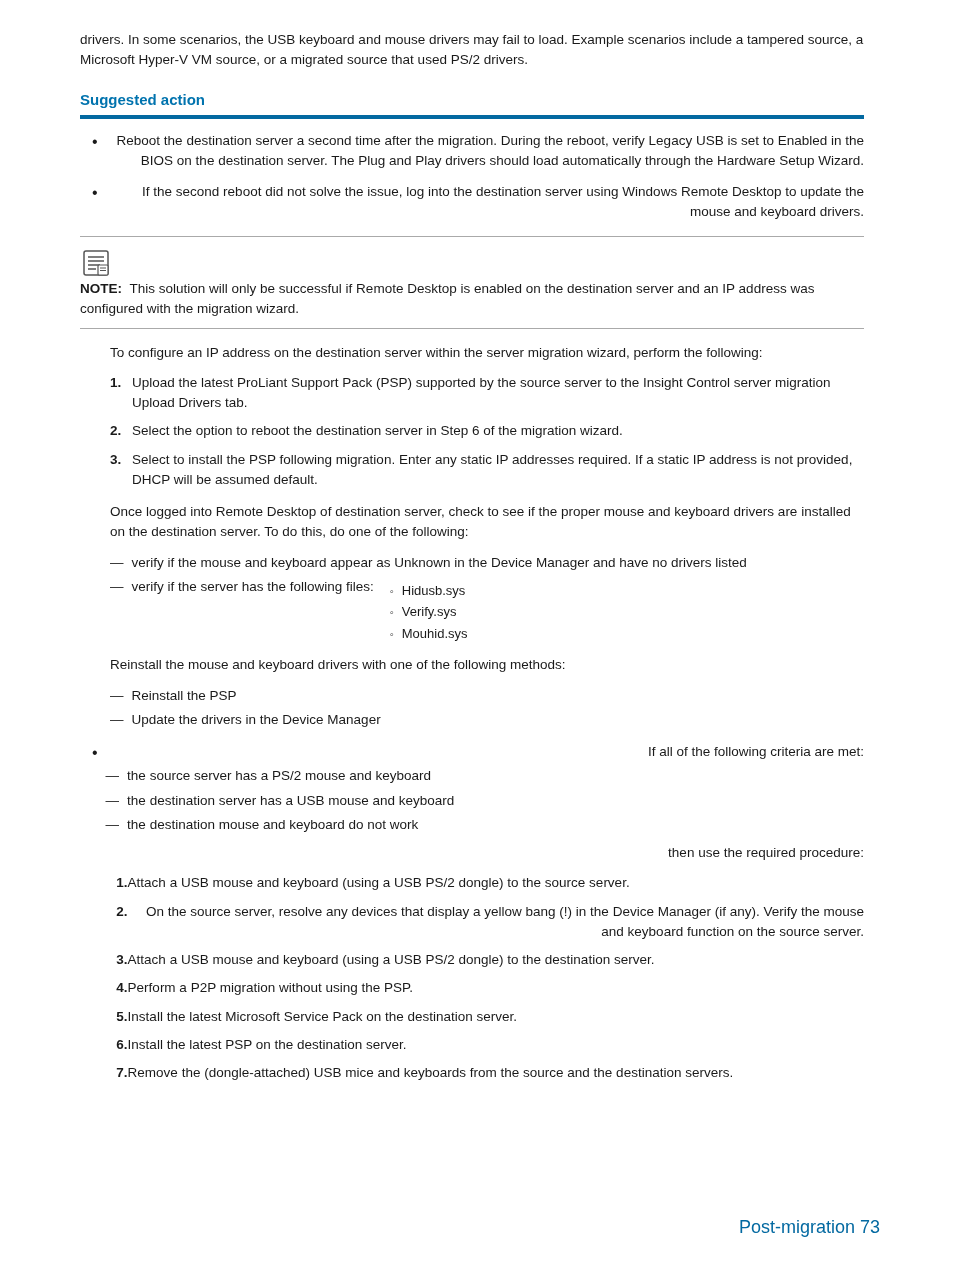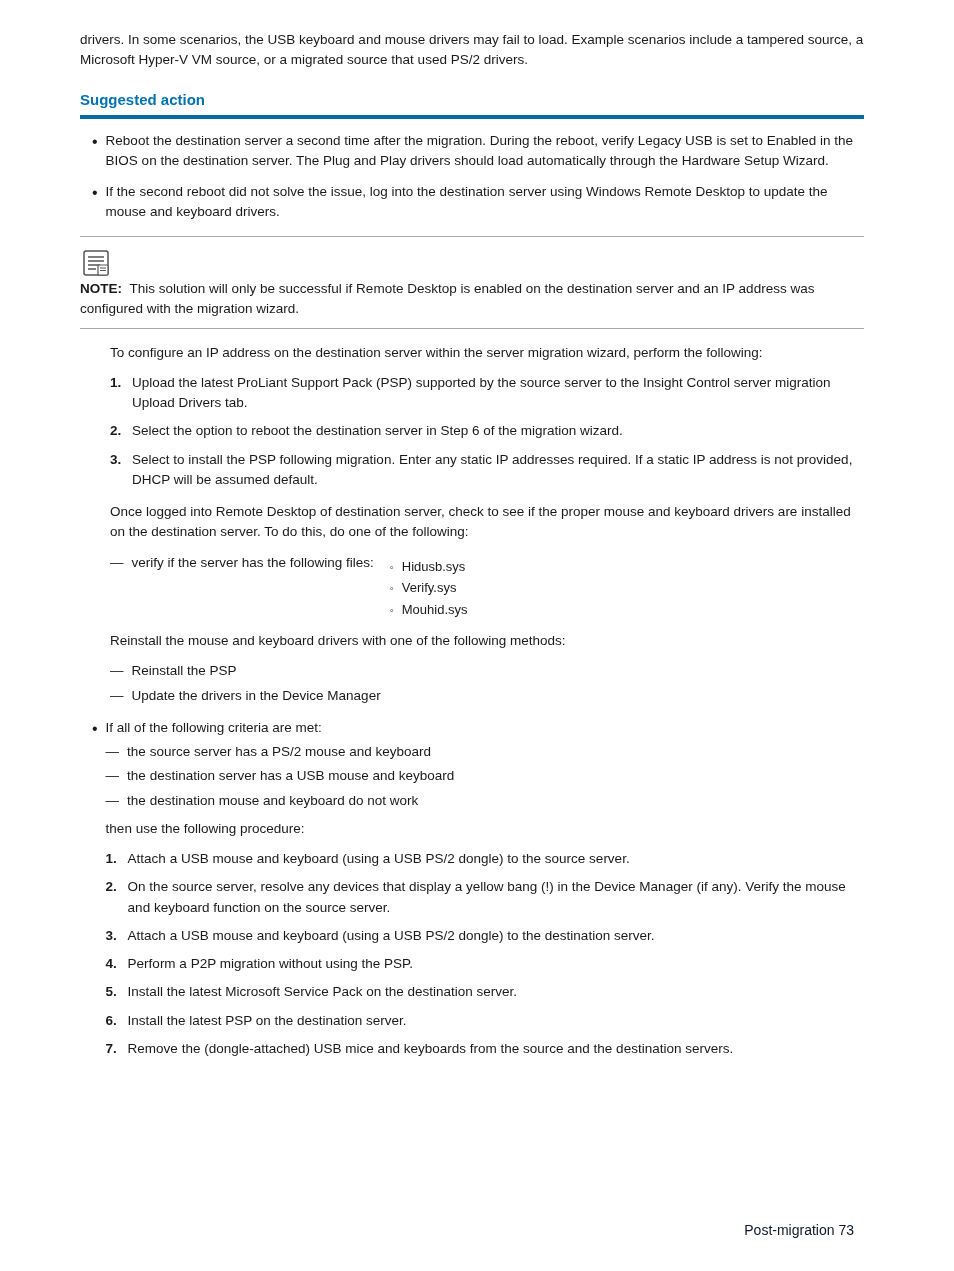--- a/index.html
+++ b/index.html
@@ -25,20 +25,21 @@
       font-size: 15px;
       font-weight: bold;
       margin-bottom: 12px;
       border-bottom: 4px solid #0369a1;
       padding-bottom: 4px;
     }
     .bullet-list {
       list-style: none;
       margin: 0 0 12px 0;
       padding: 0;
+      text-align: right;
     }
     .bullet-list > li {
       display: flex;
       align-items: flex-start;
       margin-bottom: 10px;
       padding-left: 30px;
     }
     .bullet-list > li::before {
       content: "•";
       color: #1a1a1a;
@@ -131,23 +132,23 @@
       font-size: 11px;
       margin-top: 2px;
     }
     code {
       font-family: Liberation Sans, sans-serif;
       font-size: 13px;
     }
     .footer {
       position: absolute;
       bottom: 30px;
-      right: 90px;
-      font-size: 14px;
-      color: #0f172a;
+      right: 64px;
+      font-size: 18px;
+      color: #0369a1;
     }
     .para {
       margin-bottom: 10px;
     }
   </style>
 </head>
 <body>
 
 <div class="page">
 
@@ -197,20 +198,23 @@
         <li>
           <span class="num">3.</span>
           <span>Select to install the PSP following migration. Enter any static IP addresses required. If a static IP address is not provided, DHCP will be assumed default.</span>
         </li>
       </ol>
 
     <p class="para">Once logged into Remote Desktop of destination server, check to see if the proper mouse and keyboard drivers are installed on the destination server. To do this, do one of the following:</p>
 
     <ul class="dash-list" id="dash-items-list">
         <li>
+          <span>verify if the mouse and keyboard appear as Unknown in the Device Manager and have no drivers listed</span>
+        </li>
+        <li>
           <span>verify if the server has the following files:</span>
           <ul class="sub-dash-list">
             <li>
               <code>Hidusb.sys</code>
             </li>
             <li>
               <code>Verify.sys</code>
             </li>
             <li>
               <code>Mouhid.sys</code>
@@ -238,21 +242,21 @@
             <li>
               <span>the source server has a PS/2 mouse and keyboard</span>
             </li>
             <li>
               <span>the destination server has a USB mouse and keyboard</span>
             </li>
             <li>
               <span>the destination mouse and keyboard do not work</span>
             </li>
           </ul>
-        <p class="para" style="margin-top:8px;">then use the following procedure:</p>
+        <p class="para" style="margin-top:8px;">then use the required procedure:</p>
         <ol class="ordered-list" id="procedure-steps-list">
             <li>
               <span class="num">1.</span>
               <span>Attach a USB mouse and keyboard (using a USB PS/2 dongle) to the source server.</span>
             </li>
             <li>
               <span class="num">2.</span>
               <span>On the source server, resolve any devices that display a yellow bang (!) in the Device Manager (if any). Verify the mouse and keyboard function on the source server.</span>
             </li>
             <li>

